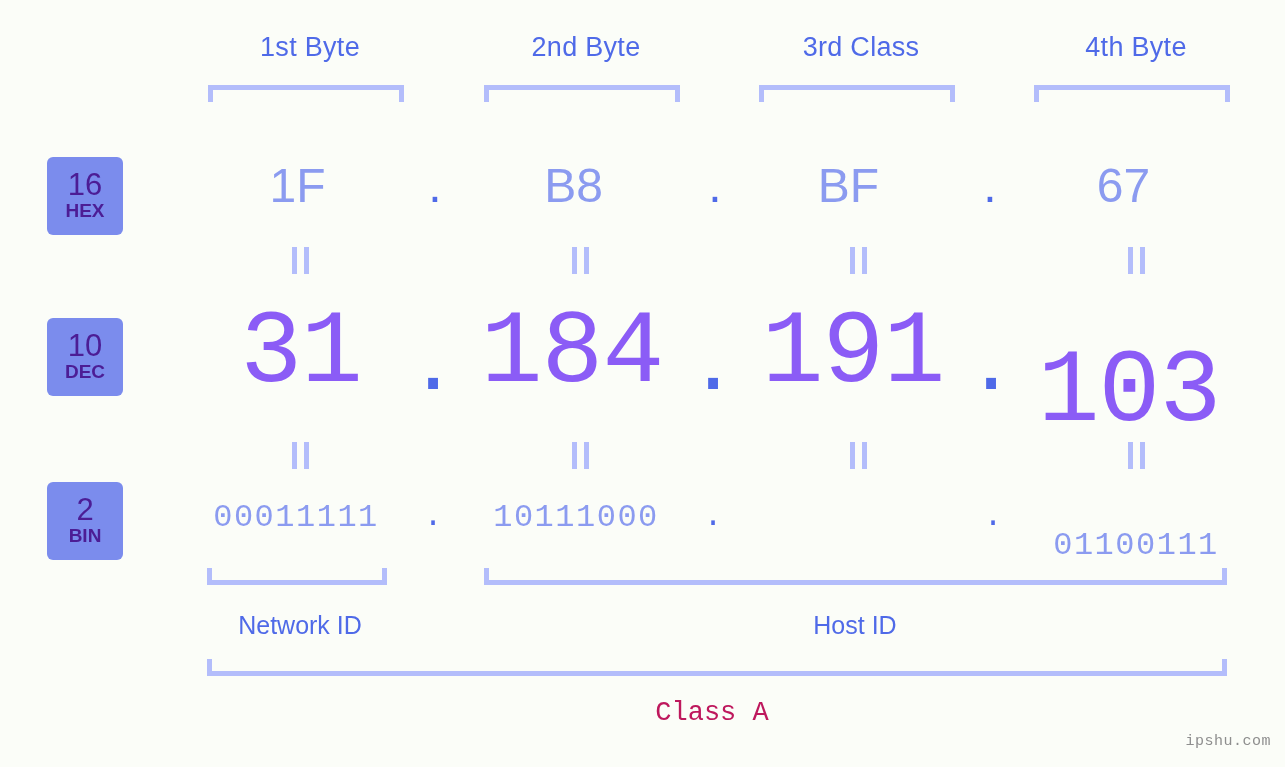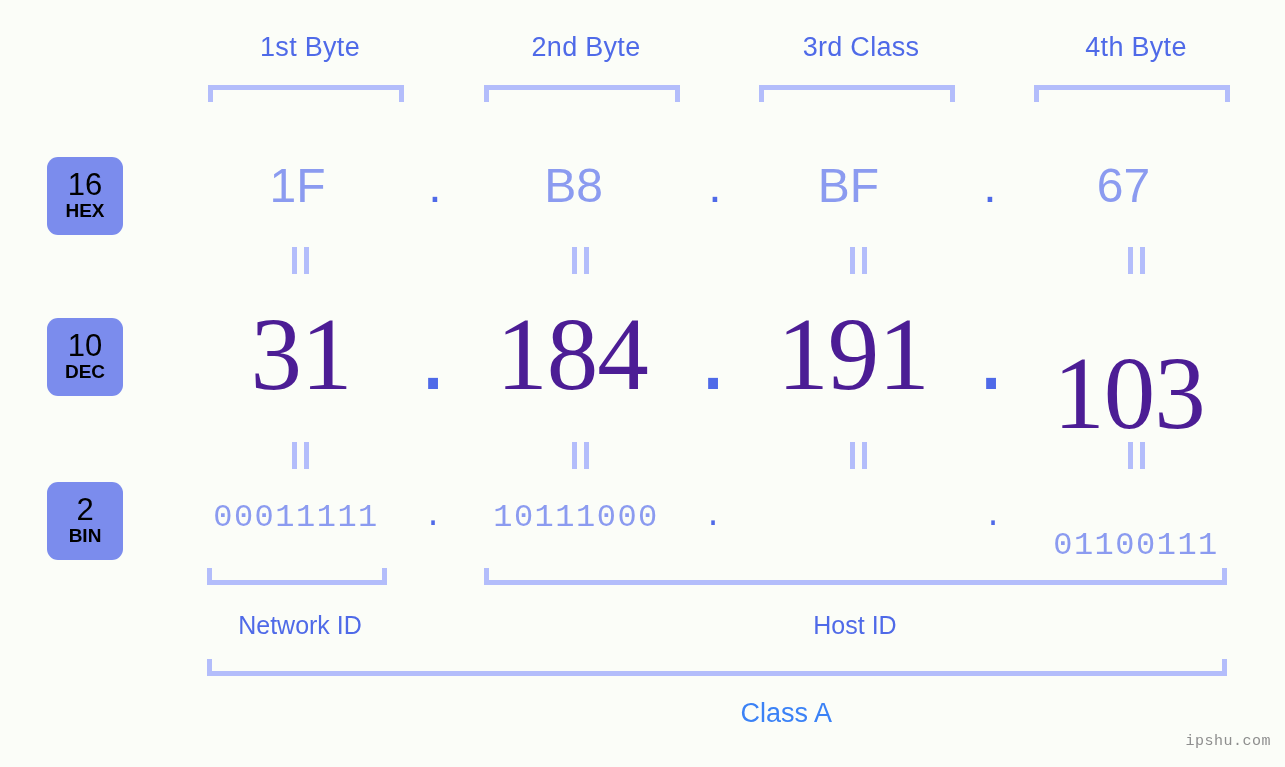--- a/index.html
+++ b/index.html
@@ -52,22 +52,22 @@
     box-sizing: border-box;
   }
 
   
   .badge {
     position: absolute;
     left: 47px;
     width: 76px;
     height: 78px;
     background: #7b8ced;
-    border-radius: 11px;
-    color: #000000;
+    border-radius: 6px;
+    color: #4c1d95;
     display: flex;
     flex-direction: column;
     align-items: center;
     justify-content: center;
     box-sizing: border-box;
   }
   .badge .num {
     font-size: 31px;
     line-height: 30px;
     font-weight: 400;
@@ -94,22 +94,22 @@
   }
   .hex-dot {
     font-size: 48px;
     color: #4f6ae8;
     font-family: "Liberation Sans", sans-serif;
     top: 158px;
     position: absolute;
   }
   .dec-val {
     font-size: 103px;
-    color: #4c1d95;
-    font-family: Liberation Serif, serif;
+    color: #8b5cf6;
+    font-family: Liberation Mono, monospace;
     top: 295px;
     letter-spacing: -1px;
   }
   .dec-dot {
     position: absolute;
     font-size: 103px;
     color: #4f6ae8;
     font-family: "Liberation Sans", sans-serif;
     top: 295px;
   }
@@ -148,24 +148,24 @@
     position: absolute;
     font-size: 25px;
     color: #4f6ae8;
     text-align: center;
     white-space: nowrap;
     font-family: "Liberation Sans", sans-serif;
   }
   .class-cap {
     position: absolute;
     font-size: 27px;
-    color: #3b82f6;
-    text-align: right;
-    white-space: nowrap;
-    font-family: Liberation Sans, sans-serif;
+    color: #be185d;
+    text-align: center;
+    white-space: nowrap;
+    font-family: Liberation Mono, monospace;
   }
 
   
   .watermark {
     position: absolute;
     right: 14px;
     bottom: 17px;
     font-size: 15px;
     color: #8e8e8e;
     font-family: "Liberation Mono", monospace;

